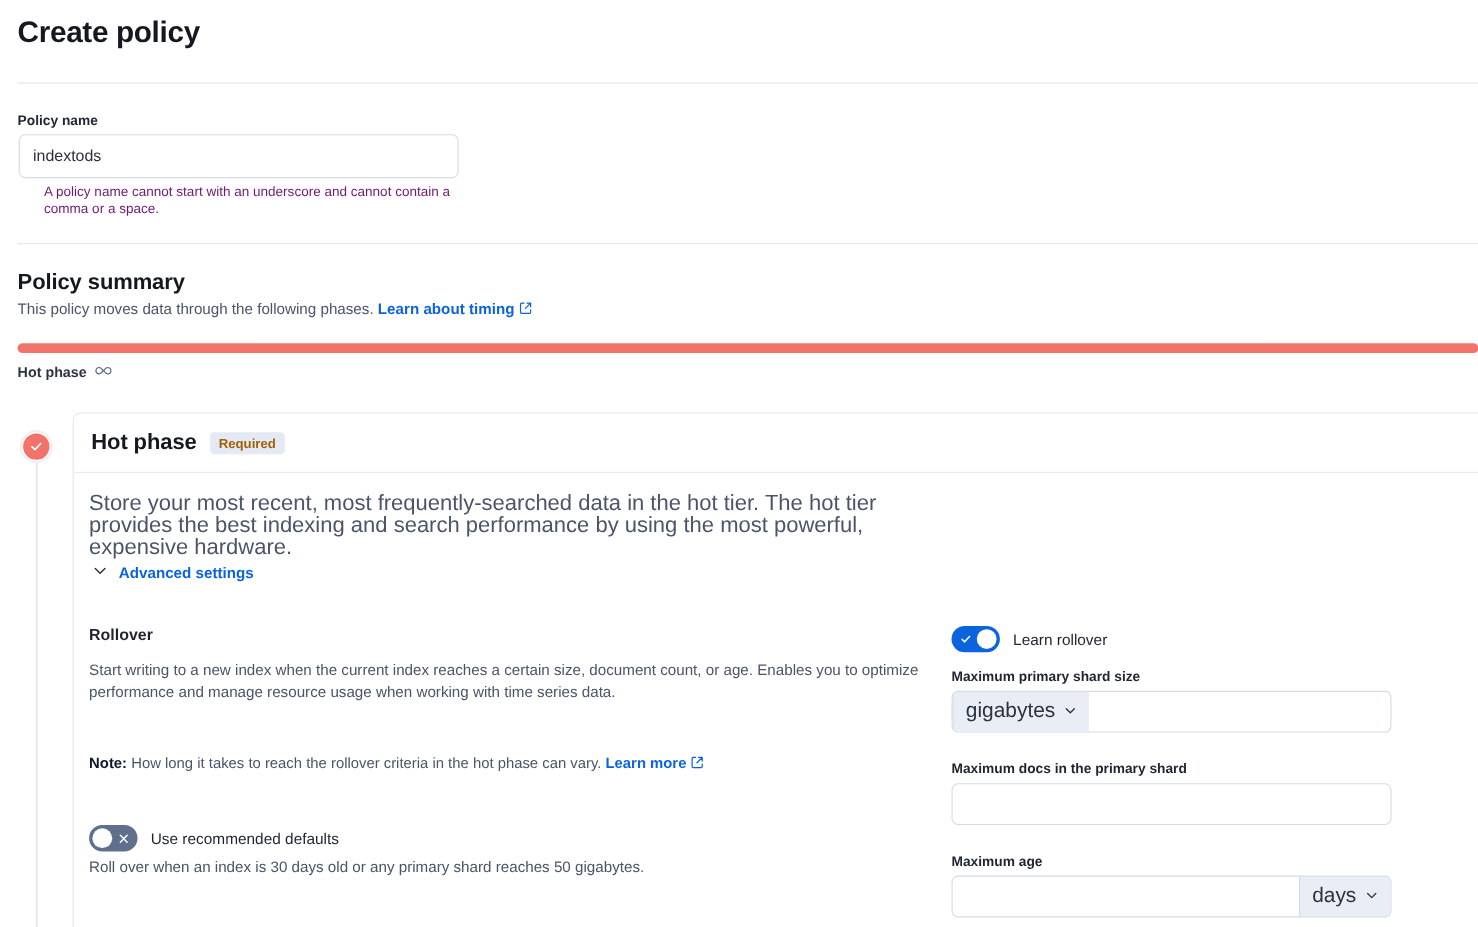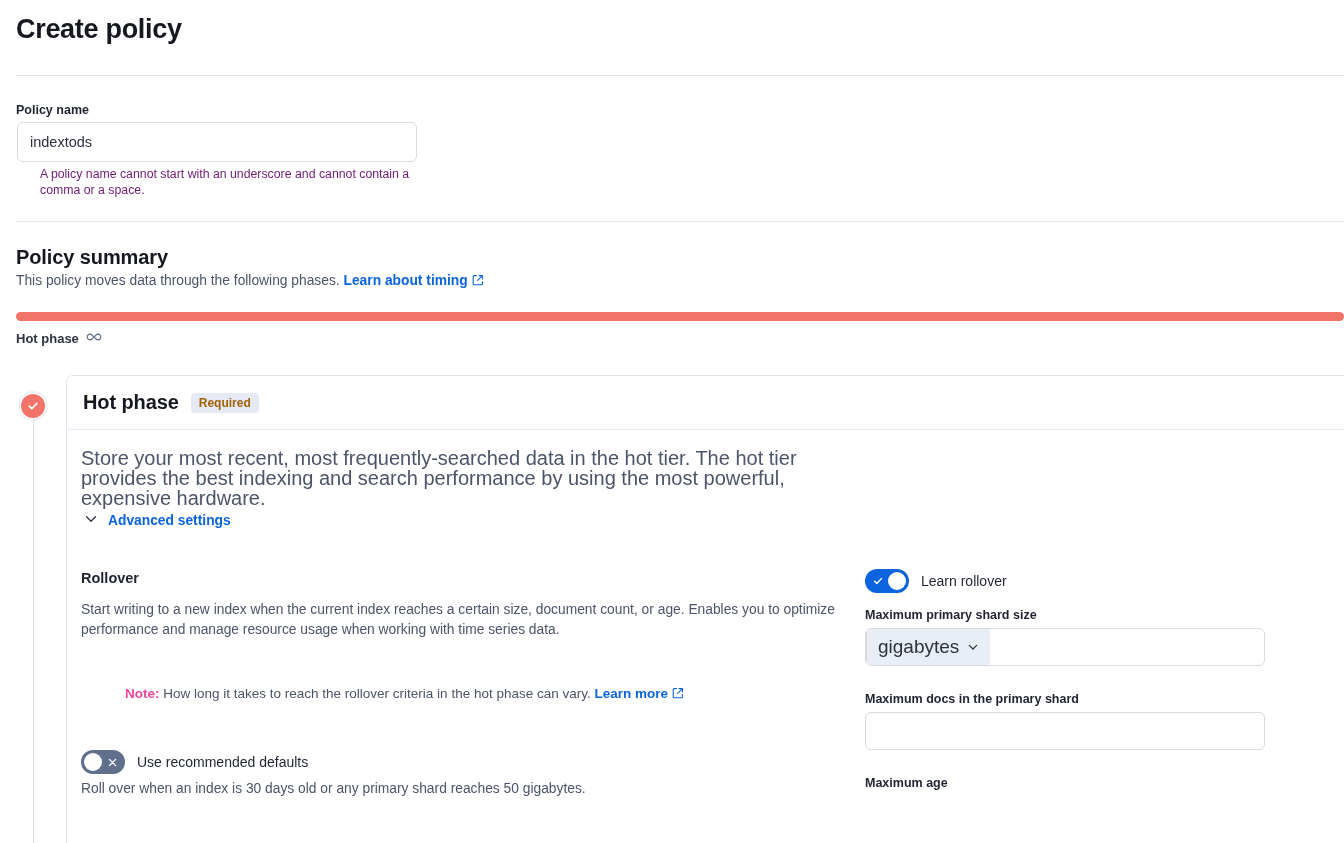--- a/index.html
+++ b/index.html
@@ -127,21 +127,21 @@
     font-size: 14.5px; font-weight: 700; color: #1f2430;
   }
   .rollover-desc {
     position: absolute; left: 81px; top: 600px; width: 770px;
     font-size: 13.8px; line-height: 20px; color: #4b5468;
   }
   .rollover-note {
     position: absolute; left: 81px; top: 684px; width: 780px;
     font-size: 13.5px; line-height: 19px; color: #4b5468;
   }
-  .rollover-note b { color: #ec4899; margin-left: 44px; }
+  .rollover-note b { color: #0f172a; }
 
   
   .toggle-row {
     position: absolute; display: flex; align-items: center; gap: 12px;
   }
   .toggle-row.defaults { left: 81px; top: 750px; }
   .toggle-row.rollover { left: 865px; top: 569px; }
   .toggle {
     width: 44px; height: 24px; border-radius: 12px;
     position: relative; cursor: pointer; flex: none;
@@ -300,14 +300,23 @@
       </svg></span>
     </span>
   </div>
 
   <div class="rcol-label lbl-maxdocs">Maximum docs in the primary shard</div>
   <div class="combo maxdocs">
     <input value="" style="">
   </div>
 
   <div class="rcol-label lbl-maxage">Maximum age</div>
+  <div class="combo maxage">
+    <input value="" style="">
+    <span class="unit">
+      <span>days</span>
+      <span><svg width="12" height="12" viewBox="0 0 12 12">
+        <path d="M2.3 4.3 6 8l3.7-3.7" fill="none" stroke="#2b3240" stroke-width="1.2" stroke-linecap="round" stroke-linejoin="round"></path>
+      </svg></span>
+    </span>
+  </div>
 
 </div>
 
 </body></html>

